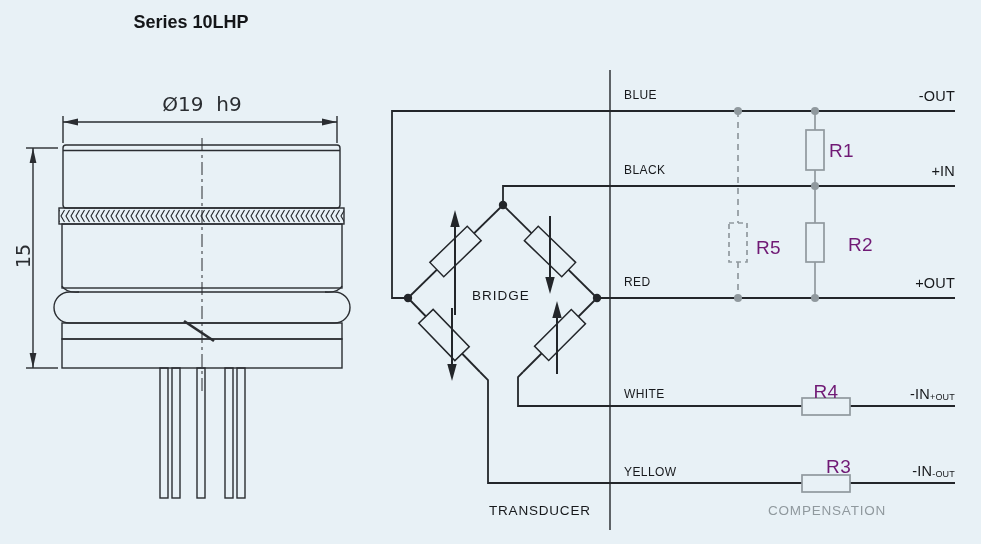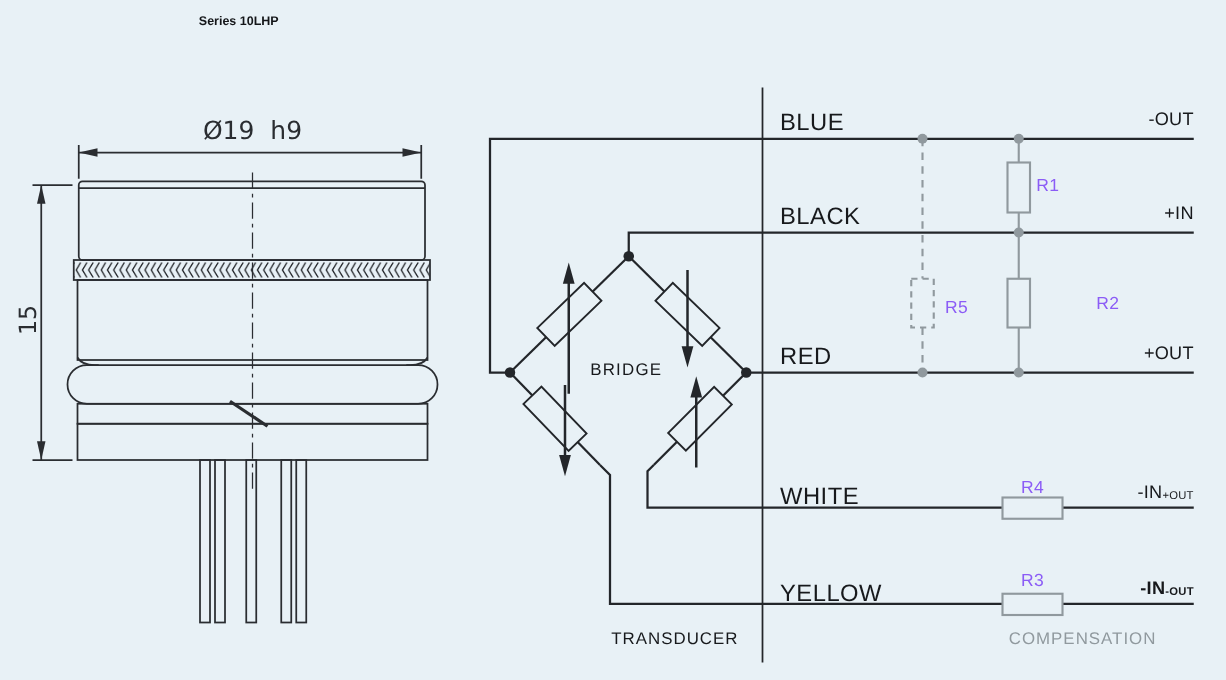--- a/index.html
+++ b/index.html
@@ -5,26 +5,26 @@
   * { margin:0; padding:0; box-sizing:border-box; }
   html,body { background:#dfe9ee; }
   #canvas {
     position:relative; width:981px; height:544px;
     background:#e8f1f6; overflow:hidden;
     font-family:"Liberation Sans", sans-serif;
     color:#17191c;
   }
   svg { position:absolute; left:0; top:0; }
   .abs { position:absolute; }
-  .title { font-size:10px; font-weight:bold; color:#141619; white-space:nowrap; }
+  .title { font-size:18px; font-weight:bold; color:#141619; white-space:nowrap; }
   .dimtext { font-family:"DejaVu Sans", sans-serif; font-size:20px; color:#2a2d31; white-space:pre; }
-  .wirelabel { font-size:19px; letter-spacing:0.4px; color:#17191c; white-space:nowrap; }
+  .wirelabel { font-size:12px; letter-spacing:0.4px; color:#17191c; white-space:nowrap; }
   .termlabel { font-size:14.5px; letter-spacing:0.2px; color:#17191c; white-space:nowrap; text-align:left; }
   .termlabel .sub { font-size:9px; letter-spacing:0.2px; vertical-align:-1px; }
-  .graylabel { font-size:14px; color:#8b5cf6; letter-spacing:0.3px; white-space:nowrap; }
+  .graylabel { font-size:19px; color:#701a75; letter-spacing:0.3px; white-space:nowrap; }
   .zonelabel { font-size:13.5px; letter-spacing:0.8px; white-space:nowrap; }
   .center { text-align:center; }
 </style>
 </head>
 <body>
 
 <div id="canvas">
 
   <svg width="981" height="544" viewBox="0 0 981 544">
     <defs>
@@ -169,27 +169,27 @@
   </div>
   <div class="abs termlabel" style="right:26px; top:163px;">
     <span>+IN</span><span class="sub"></span>
   </div>
   <div class="abs termlabel" style="right:26px; top:275px;">
     <span>+OUT</span><span class="sub"></span>
   </div>
   <div class="abs termlabel" style="right:26px; top:386px;">
     <span>-IN</span><span class="sub">+OUT</span>
   </div>
-  <div class="abs termlabel" style="right:26px; top:463px;font-weight:bold;">
+  <div class="abs termlabel" style="right:26px; top:463px;">
     <span>-IN</span><span class="sub">-OUT</span>
   </div>
 
   <div class="abs graylabel" style="left:829px; top:140px;">R1</div>
-  <div class="abs graylabel" style="left:877px; top:234px;">R2</div>
+  <div class="abs graylabel" style="left:848px; top:234px;">R2</div>
   <div class="abs graylabel" style="left:756px; top:237px;">R5</div>
   <div class="abs graylabel center" style="left:801px; top:381px; width:50px;text-align:center;">R4</div>
-  <div class="abs graylabel center" style="left:801px; top:456px; width:50px;">R3</div>
+  <div class="abs graylabel center" style="left:801px; top:456px; width:50px;text-align:right;">R3</div>
 
   <div class="abs zonelabel center" style="left:455px; top:288px; width:92px; letter-spacing:1px;">BRIDGE</div>
   <div class="abs zonelabel" style="left:489px; top:503px;">TRANSDUCER</div>
-  <div class="abs zonelabel" style="left:807px; top:503px; color:#90999e;">COMPENSATION</div>
+  <div class="abs zonelabel" style="left:768px; top:503px; color:#90999e;">COMPENSATION</div>
 
 </div>
 
 </body></html>

